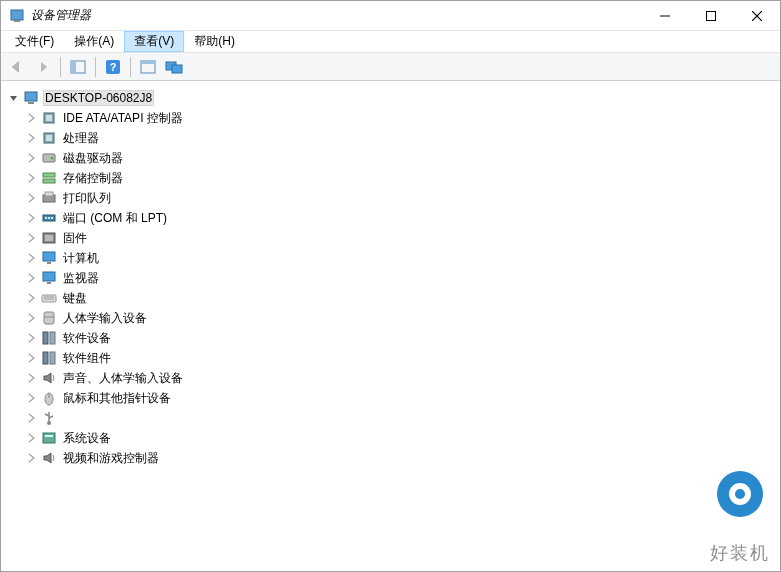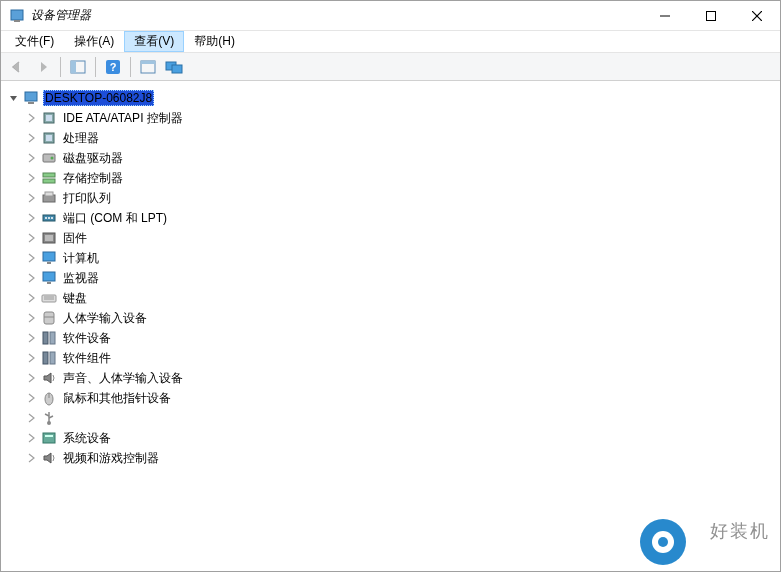--- a/index.html
+++ b/index.html
@@ -91,45 +91,46 @@
       border-top: 1px solid #fff;
     }
     .tree-node {
       display: flex;
       align-items: center;
       height: 20px;
       white-space: nowrap;
       cursor: default;
     }
     .tree-node.selected .node-label {
-      background: #1d4ed8;
+      background: #e5e5e5;
       border: 1px dotted #99d1ff;
       padding: 0 1px;
     }
     .expander {
       width: 14px; height:14px;
       margin-right: 2px;
       display: flex; align-items:center; justify-content:center;
     }
     .expander svg { display:block; }
     .node-icon {
       width: 16px; height:16px;
       margin-right: 4px;
       display: inline-flex; align-items:center; justify-content:center;
     }
     .node-label { padding: 0 2px; }
     .child-indent { margin-left: 18px; align-items: center; }
     
     .watermark {
       position:absolute;
       right:10px; bottom:6px;
-      display:flex; 
+      display:flex; align-items:center;
       gap:24px;
       opacity:0.92;
       pointer-events: none;
+      flex-direction: column;
     }
     .watermark .logo {
       width:46px; height:46px;
       background:#1680c9;
       border-radius:50%;
       display:flex; align-items:center; justify-content:center;
     }
     .watermark .logo-inner {
       width:22px; height:22px; border-radius:50%;
       background:#fff;

